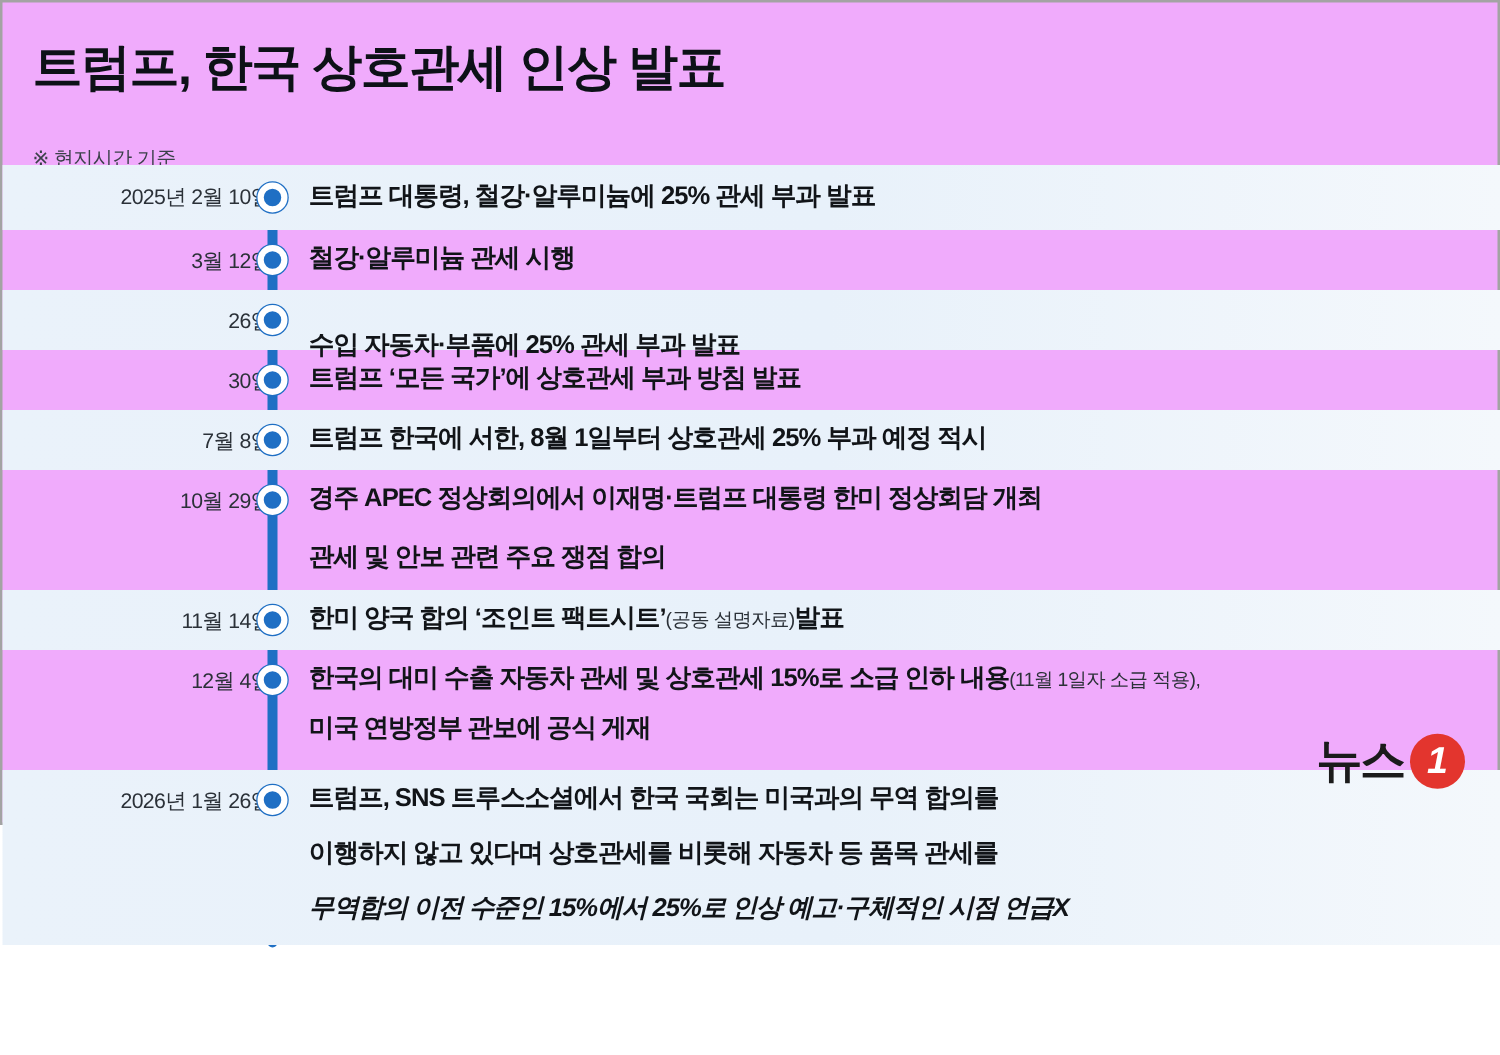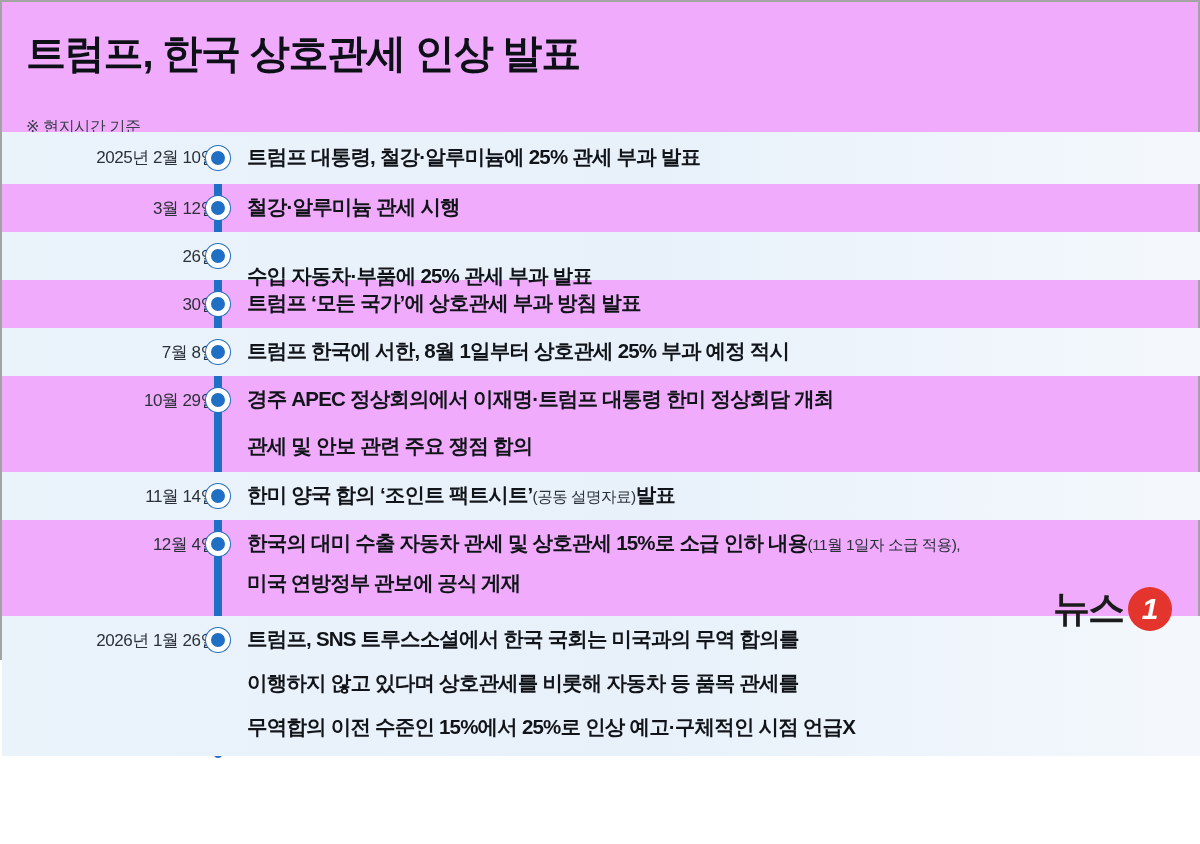--- a/index.html
+++ b/index.html
@@ -229,21 +229,21 @@
       </div>
       <div class="text cont" style="top:50px;font-family:Liberation Serif, serif;">미국 연방정부 관보에 공식 게재</div>
     </div>
 
     <div class="row striped" style="top:484px;height:140px;">
       <div class="band"></div>
       <div class="date" style="top:13px;">2026년 1월 26일</div>
       <div class="dot" style="top:12px;"></div>
       <div class="text" style="top:9px;">트럼프, SNS 트루스소셜에서 한국 국회는 미국과의 무역 합의를</div>
       <div class="text cont" style="top:53px;">이행하지 않고 있다며 상호관세를 비롯해 자동차 등 품목 관세를</div>
-      <div class="text cont" style="top:97px;">무역합의 이전 수준인 15%에서 25%로 인상 예고·구체적인 시점 언급X</div>
+      <div class="text cont" style="top:97px;font-style:italic;">무역합의 이전 수준인 15%에서 25%로 인상 예고·구체적인 시점 언급X</div>
     </div>
 
   </div>
 
   <div class="logo">
     <span>뉴스</span>
     <span class="one">1</span>
   </div>
 
 </div>

